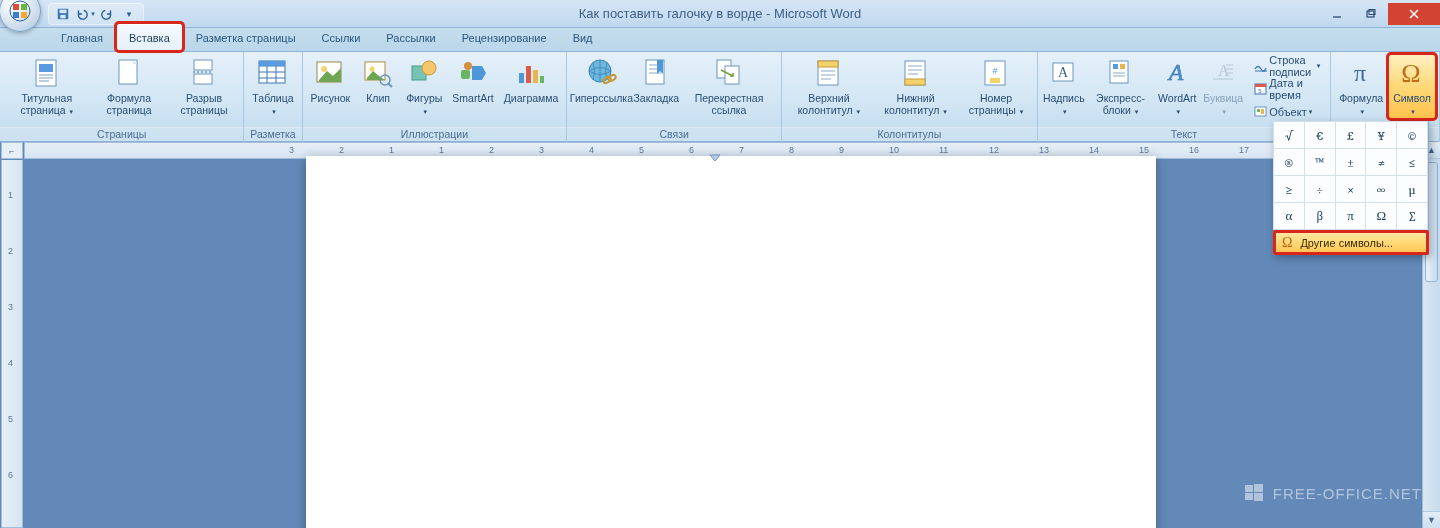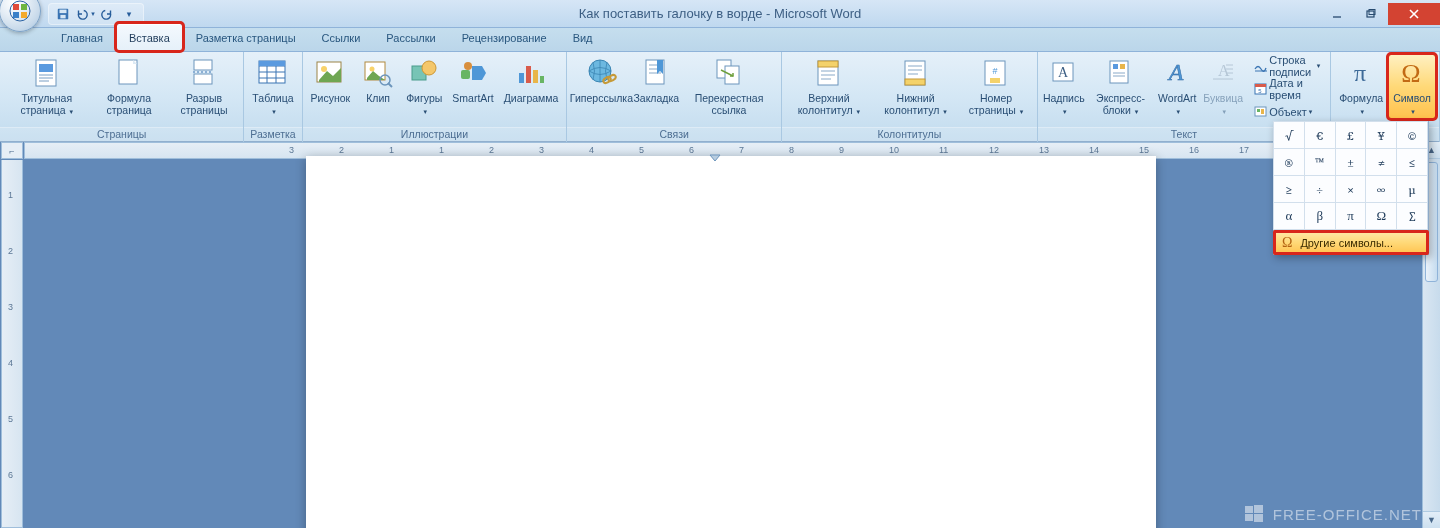--- a/index.html
+++ b/index.html
@@ -57,21 +57,21 @@
   #ruler-v .num{position:absolute;left:6px;font-size:9px;color:#5c7896;}
   #page{position:absolute;left:306px;top:14px;width:850px;height:420px;background:#fff;box-shadow:0 2px 10px rgba(0,0,0,.3);}
   #tab-marker{position:absolute;left:403px;top:-2px;}
   #scrollbar-v{position:absolute;right:0;top:0;bottom:0;width:18px;background:linear-gradient(to right,#d9e6f2,#c7dbec);border-left:1px solid #9fbedb;}
   #scroll-thumb{position:absolute;left:2px;right:2px;top:20px;height:120px;border-radius:3px;background:linear-gradient(to right,#eaf2fa,#c6dcef);border:1px solid #8fb3d9;}
   #scroll-up,#scroll-dn{position:absolute;left:0;right:0;height:17px;background:linear-gradient(to bottom,#e3eef8,#cde0f0);display:flex;align-items:center;justify-content:center;color:#49688a;font-size:9px;}
   #scroll-up{top:0;border-bottom:1px solid #b0cbe2;}
   #scroll-dn{bottom:0;border-top:1px solid #b0cbe2;}
 
   
-  #watermark{position:absolute;right:18px;bottom:3px;color:rgba(255,255,255,.5);font-size:15px;letter-spacing:1px;display:flex;align-items:center;gap:8px;}
+  #watermark{position:absolute;right:18px;bottom:24px;color:rgba(255,255,255,.5);font-size:15px;letter-spacing:1px;display:flex;align-items:center;gap:8px;}
 </style>
 </head>
 <body>
 
 <div id="titlebar">
   <div id="office-btn">
     <svg viewBox="0 0 24 24">
         <circle cx="12" cy="12" r="10" fill="none" stroke="#2a62a3" stroke-width="1"></circle>
         <rect x="5" y="5" width="6" height="6" fill="#e04b3a"></rect>
         <rect x="13" y="5" width="6" height="6" fill="#6eb53f"></rect>

